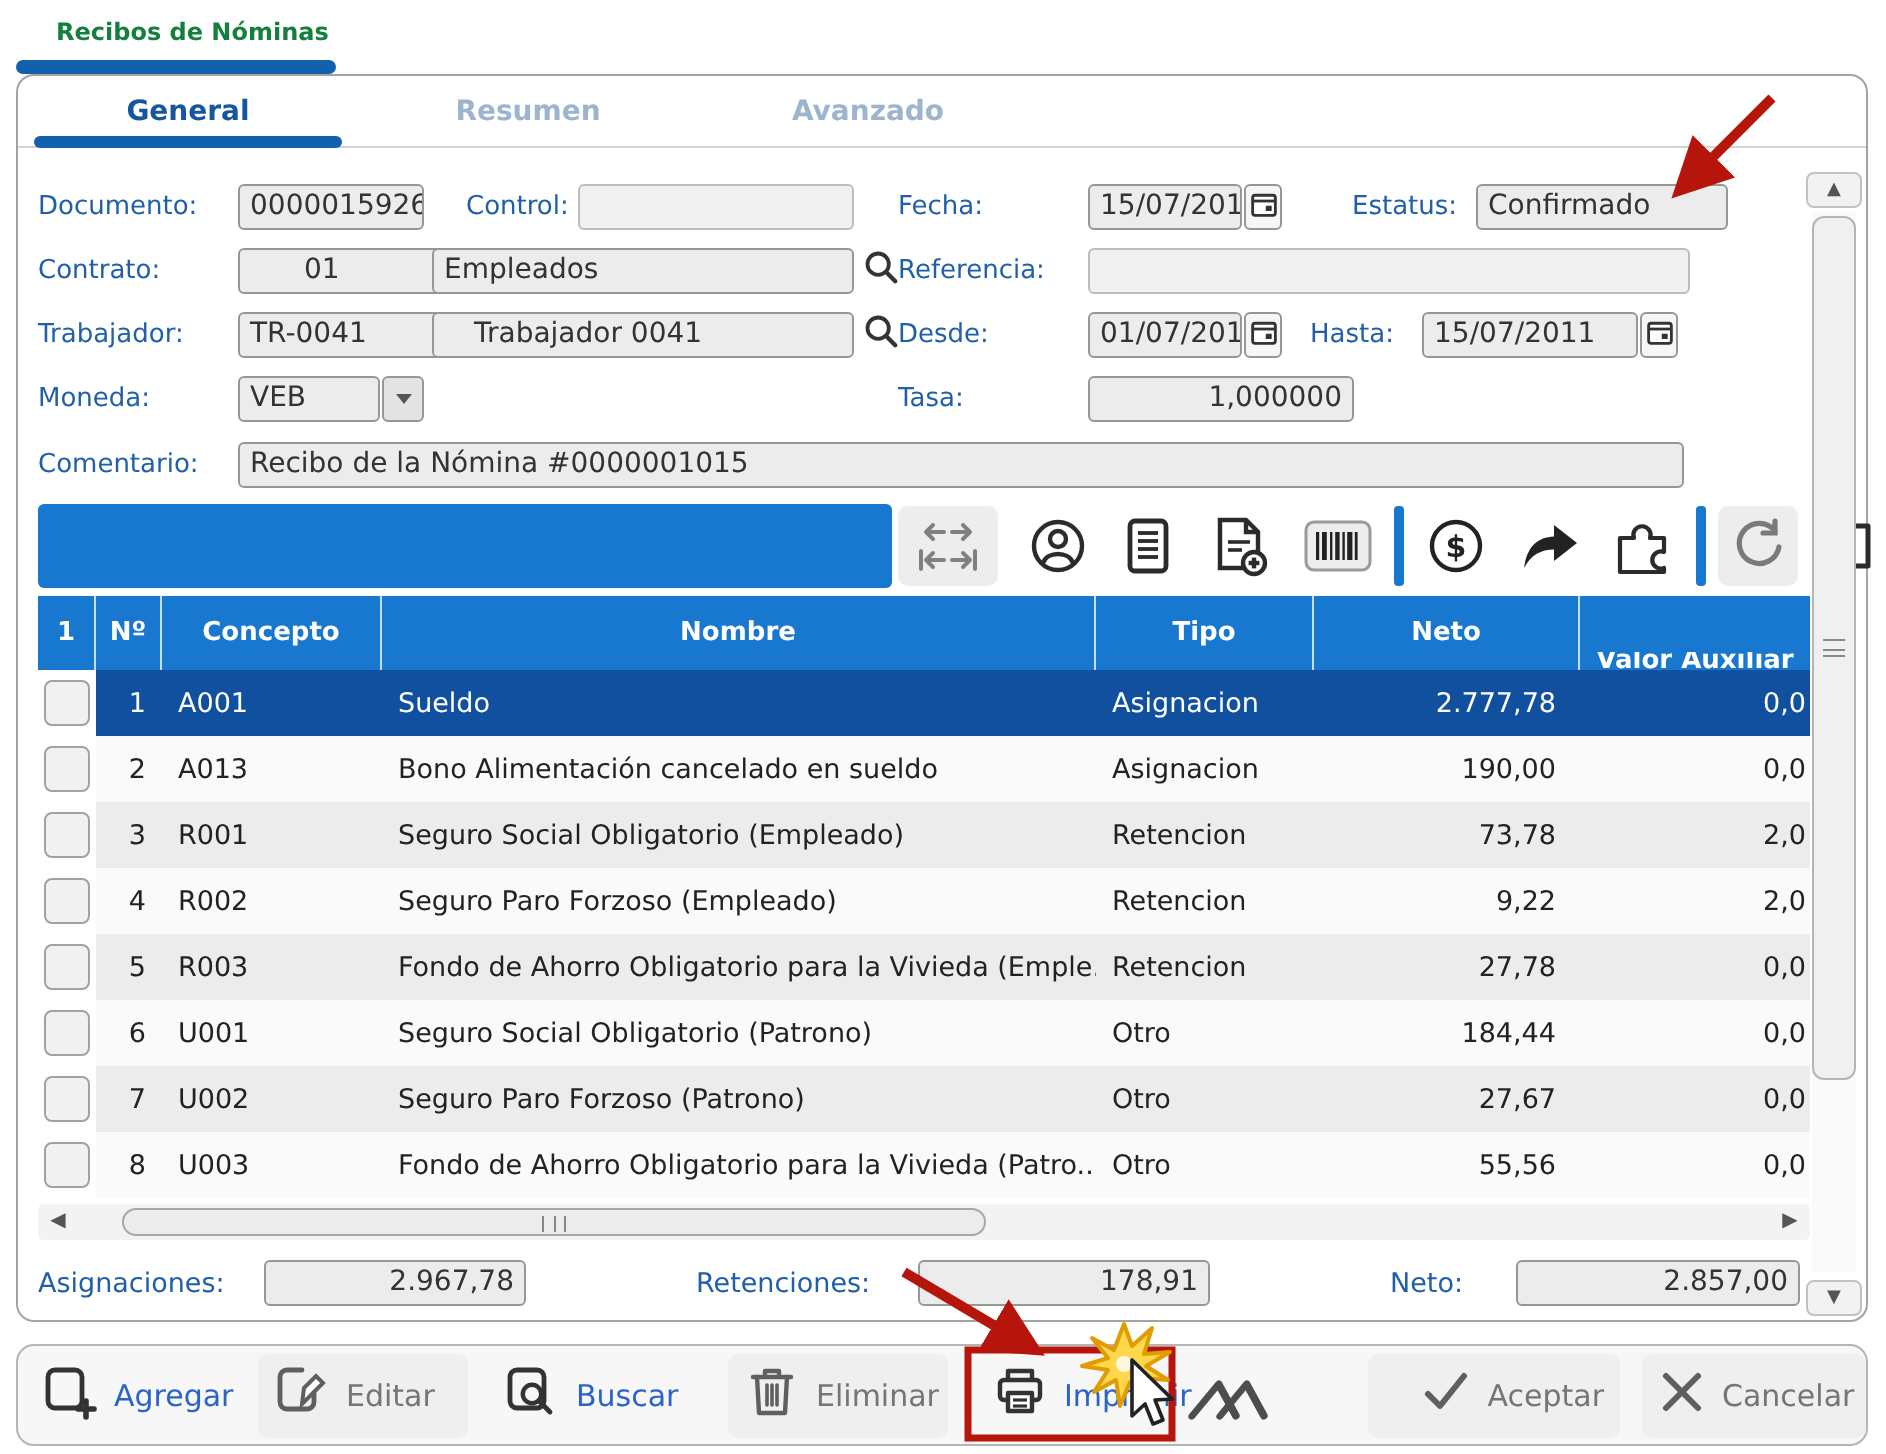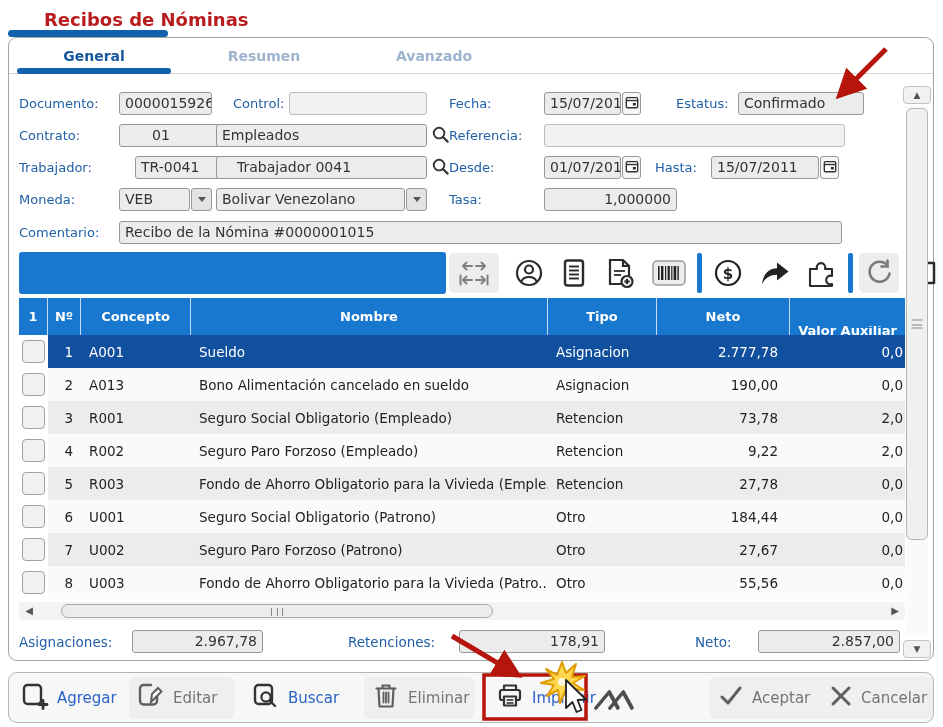--- a/index.html
+++ b/index.html
@@ -3,21 +3,21 @@
 <meta charset="utf-8">
 <style>
   * { margin:0; padding:0; box-sizing:border-box; }
   html,body { background:#fff; }
   #app {
     position:relative; width:943px; height:727px; overflow:hidden;
     font-family:"DejaVu Sans","Liberation Sans",sans-serif;
     font-size:13px; color:#333; background:#fff;
   }
   
-  .win-title { position:absolute; left:44px; top:9px; font-size:18px; font-weight:bold; color:#b91c1c; }
+  .win-title { position:absolute; left:28px; top:9px; font-size:12px; font-weight:bold; color:#15803d; }
   .win-title-bar { position:absolute; left:8px; top:30px; width:160px; height:7px; background:#1161ad; border-radius:4px; }
   
   .main-panel {
     position:absolute; left:8px; top:37px; width:926px; height:624px;
     background:#fff; border:1px solid #a3a3a3; border-radius:9px;
   }
   
   .tab-bar { position:absolute; left:0; top:0; width:100%; height:36px; border-bottom:1px solid #d4d4d4; display:flex; }
   .tab { position:relative; width:170px; height:36px; display:flex; align-items:center; justify-content:center;
          font-size:14px; font-weight:bold; color:#9db4cf; cursor:default; }
@@ -133,21 +133,21 @@
     <div class="search-btn" style="left:420px;top:86px;">
       <span><svg width="19" height="19" viewBox="0 0 20 20">
             <circle cx="8.5" cy="8.5" r="5.6" fill="none" stroke="#333" stroke-width="2"></circle>
             <line x1="12.8" y1="12.8" x2="17.5" y2="17.5" stroke="#333" stroke-width="2.3" stroke-linecap="round"></line>
           </svg></span>
     </div>
     <div class="lbl" style="left:440px;top:90px;">Referencia:</div>
     <div class="inp inp-lite" style="left:535px;top:86px;width:301px;"></div>
 
     <div class="lbl" style="left:10px;top:122px;">Trabajador:</div>
-    <div class="inp" style="left:110px;top:118px;width:102px;margin-left:16px;">TR-0041</div>
+    <div class="inp" style="left:110px;top:118px;width:102px;">TR-0041</div>
     <div class="inp" style="left:207px;top:118px;width:211px;padding-left:20px;">Trabajador 0041</div>
     <div class="search-btn" style="left:420px;top:118px;">
       <span><svg width="19" height="19" viewBox="0 0 20 20">
             <circle cx="8.5" cy="8.5" r="5.6" fill="none" stroke="#333" stroke-width="2"></circle>
             <line x1="12.8" y1="12.8" x2="17.5" y2="17.5" stroke="#333" stroke-width="2.3" stroke-linecap="round"></line>
           </svg></span>
     </div>
     <div class="lbl" style="left:440px;top:122px;text-align:right;">Desde:</div>
     <div class="grp" style="left:535px;top:118px;">
       <div class="inp" style="width:77px;">01/07/2011</div>
@@ -167,30 +167,20 @@
               <rect x="1.5" y="3" width="13" height="11.5" rx="1.5" fill="#fff" stroke="#333" stroke-width="1.6"></rect>
               <line x1="1.5" y1="6.3" x2="14.5" y2="6.3" stroke="#333" stroke-width="1.6"></line>
               <rect x="9" y="9" width="3.4" height="3" fill="#333"></rect>
             </svg></span>
       </div>
     </div>
 
     <div class="lbl" style="left:10px;top:154px;">Moneda:</div>
     <div class="grp" style="left:110px;top:150px;">
       <div class="inp" style="width:71px;">VEB</div>
-      <div class="drop-btn">
-        <span>
-            <svg width="10" height="7" viewBox="0 0 10 7">
-              <path d="M1 1 L5 6 L9 1 Z" fill="#555"></path>
-            </svg>
-          </span>
-      </div>
-    </div>
-    <div class="grp" style="left:207px;top:150px;">
-      <div class="inp" style="width:189px;">Bolivar Venezolano</div>
       <div class="drop-btn">
         <span>
             <svg width="10" height="7" viewBox="0 0 10 7">
               <path d="M1 1 L5 6 L9 1 Z" fill="#555"></path>
             </svg>
           </span>
       </div>
     </div>
     <div class="lbl" style="left:440px;top:154px;">Tasa:</div>
     <div class="inp num" style="left:535px;top:150px;width:133px;">1,000000</div>
@@ -473,21 +463,21 @@
             <line x1="10.5" y1="21" x2="17.5" y2="21" stroke-width="1.6"></line>
           </svg></span>
       <span>Imprimir</span>
     </div>
     <div style="position:absolute;left:585px;top:14px;transform:skewX(-8deg);">
       <svg width="42" height="24" viewBox="0 0 42 24" fill="none" stroke="#4d4d4d" stroke-width="3.6" stroke-linecap="round" stroke-linejoin="round">
           <polyline points="3,21 14,5 25,21"></polyline>
           <polyline points="17,21 28,5 39,21"></polyline>
         </svg>
     </div>
-    <div class="act-btn disabled" style="left:701px;width:126px;">
+    <div class="act-btn disabled" style="left:675px;width:126px;justify-content:flex-end;">
       <span><svg width="26" height="26" viewBox="0 0 26 26" fill="none" stroke="#5f5f5f" stroke-width="3" stroke-linecap="round" stroke-linejoin="round">
             <polyline points="4,14 10,20 22,5"></polyline>
           </svg></span>
       <span>Aceptar</span>
     </div>
     <div class="act-btn disabled" style="left:812px;width:112px;">
       <span><svg width="24" height="24" viewBox="0 0 24 24" stroke="#5f5f5f" stroke-width="3" stroke-linecap="round">
             <line x1="4" y1="4" x2="20" y2="20"></line>
             <line x1="20" y1="4" x2="4" y2="20"></line>
           </svg></span>

